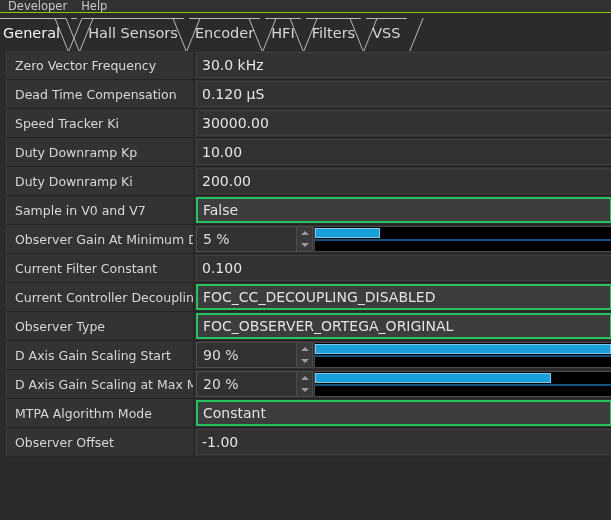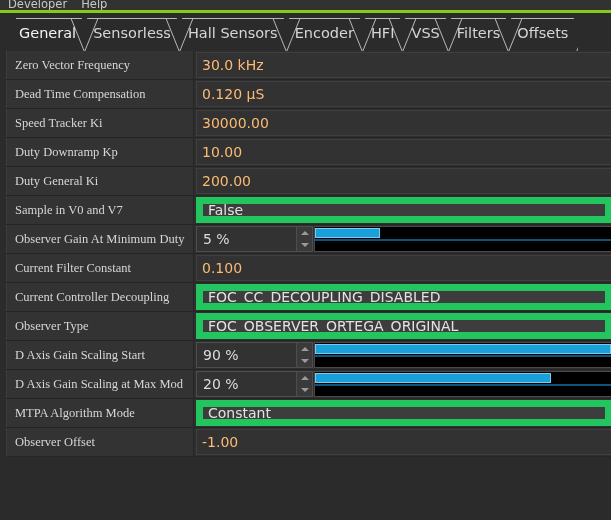--- a/index.html
+++ b/index.html
@@ -20,38 +20,38 @@
     background: #2b2b2b;
   }
 
   
   .menubar {
     position: absolute;
     top: 0; left: 0;
     width: 611px;
     height: 13px;
     background: #323232;
-    border-bottom: 3px solid #84cc16;
+    border-bottom: 1px solid #84cc16;
     display: flex;
     align-items: flex-end;
     padding-left: 4px;
     overflow: hidden;
   }
   .menu-item {
     color: #c8c8c8;
     font-size: 11.5px;
     line-height: 11px;
     padding: 0 10px 0 4px;
     white-space: nowrap;
   }
 
   
   .tabbar {
     position: absolute;
-    top: 13px; left: 16px;
+    top: 13px; left: 0;
     width: 562px;
     height: 38px;
     background: #2b2b2b;
     overflow: hidden;
   }
   .tabstrip {
     position: relative;
     height: 38px;
     display: flex;
     align-items: flex-end;
@@ -126,52 +126,51 @@
   td.label-cell {
     width: 187px;
     background: #333333;
     color: #d7d7d7;
     font-size: 12.5px;
     padding: 0 6px 0 8px;
     border-right: 1px solid #252525;
     border-left: 1px solid #3d3d3d;
     white-space: nowrap;
     overflow: hidden;
-    font-family: Liberation Serif, serif;
   }
   td.value-cell {
     width: 418px;
     background: #2f2f2f;
     padding: 0;
   }
 
   
   .vfield {
     display: flex;
     align-items: center;
     height: 26px;
     margin: 1px 0 1px 2px;
     padding: 0 5px;
     background: #323232;
     border: 1px solid #3f3f3f;
-    color: #fdba74;
+    color: #e5e5e5;
     font-size: 14px;
     white-space: nowrap;
     overflow: hidden;
   }
 
   
   .vcombo {
     display: flex;
     align-items: center;
     height: 26px;
     margin: 1px 0 1px 2px;
     padding: 0 5px;
     background: #3d3d3d;
-    border: 7px solid #22c55e;
+    border: 2px solid #22c55e;
     color: #e2e2e2;
     font-size: 14px;
     white-space: nowrap;
     overflow: hidden;
   }
 
   
   .vslider-row {
     display: flex;
     align-items: stretch;
@@ -262,52 +261,47 @@
   <div class="tabbar">
     <div class="tabstrip">
 
       <div class="tab active">
         <span class="taptop"></span>
         <span class="tablabel">General</span>
       </div>
 
       <div class="tab">
         <span class="taptop"></span>
-        <span class="tablabel">Sensorless</span>
       </div>
 
       <div class="tab">
         <span class="taptop"></span>
         <span class="tablabel">Hall Sensors</span>
       </div>
 
       <div class="tab">
         <span class="taptop"></span>
         <span class="tablabel">Encoder</span>
       </div>
 
       <div class="tab">
         <span class="taptop"></span>
         <span class="tablabel">HFI</span>
       </div>
 
       <div class="tab">
         <span class="taptop"></span>
+        <span class="tablabel">Filters</span>
+      </div>
+
+      <div class="tab">
+        <span class="taptop"></span>
         <span class="tablabel">VSS</span>
       </div>
 
-      <div class="tab">
-        <span class="taptop"></span>
-        <span class="tablabel">Filters</span>
-      </div>
-
-      <div class="tab">
-        <span class="taptop"></span>
-        <span class="tablabel">Offsets</span>
-      </div>
 
     </div>
   </div>
 
   <div class="table-wrap">
     <table class="ptable">
       <tbody id="param-body">
           <tr>
             <td class="label-cell">Zero Vector Frequency</td>
             <td class="value-cell">
@@ -326,21 +320,21 @@
               <div class="vfield">30000.00</div>
             </td>
           </tr>
           <tr>
             <td class="label-cell">Duty Downramp Kp</td>
             <td class="value-cell">
               <div class="vfield">10.00</div>
             </td>
           </tr>
           <tr>
-            <td class="label-cell">Duty General Ki</td>
+            <td class="label-cell">Duty Downramp Ki</td>
             <td class="value-cell">
               <div class="vfield">200.00</div>
             </td>
           </tr>
           <tr>
             <td class="label-cell">Sample in V0 and V7</td>
             <td class="value-cell">
               <div class="vcombo">False</div>
             </td>
           </tr>

